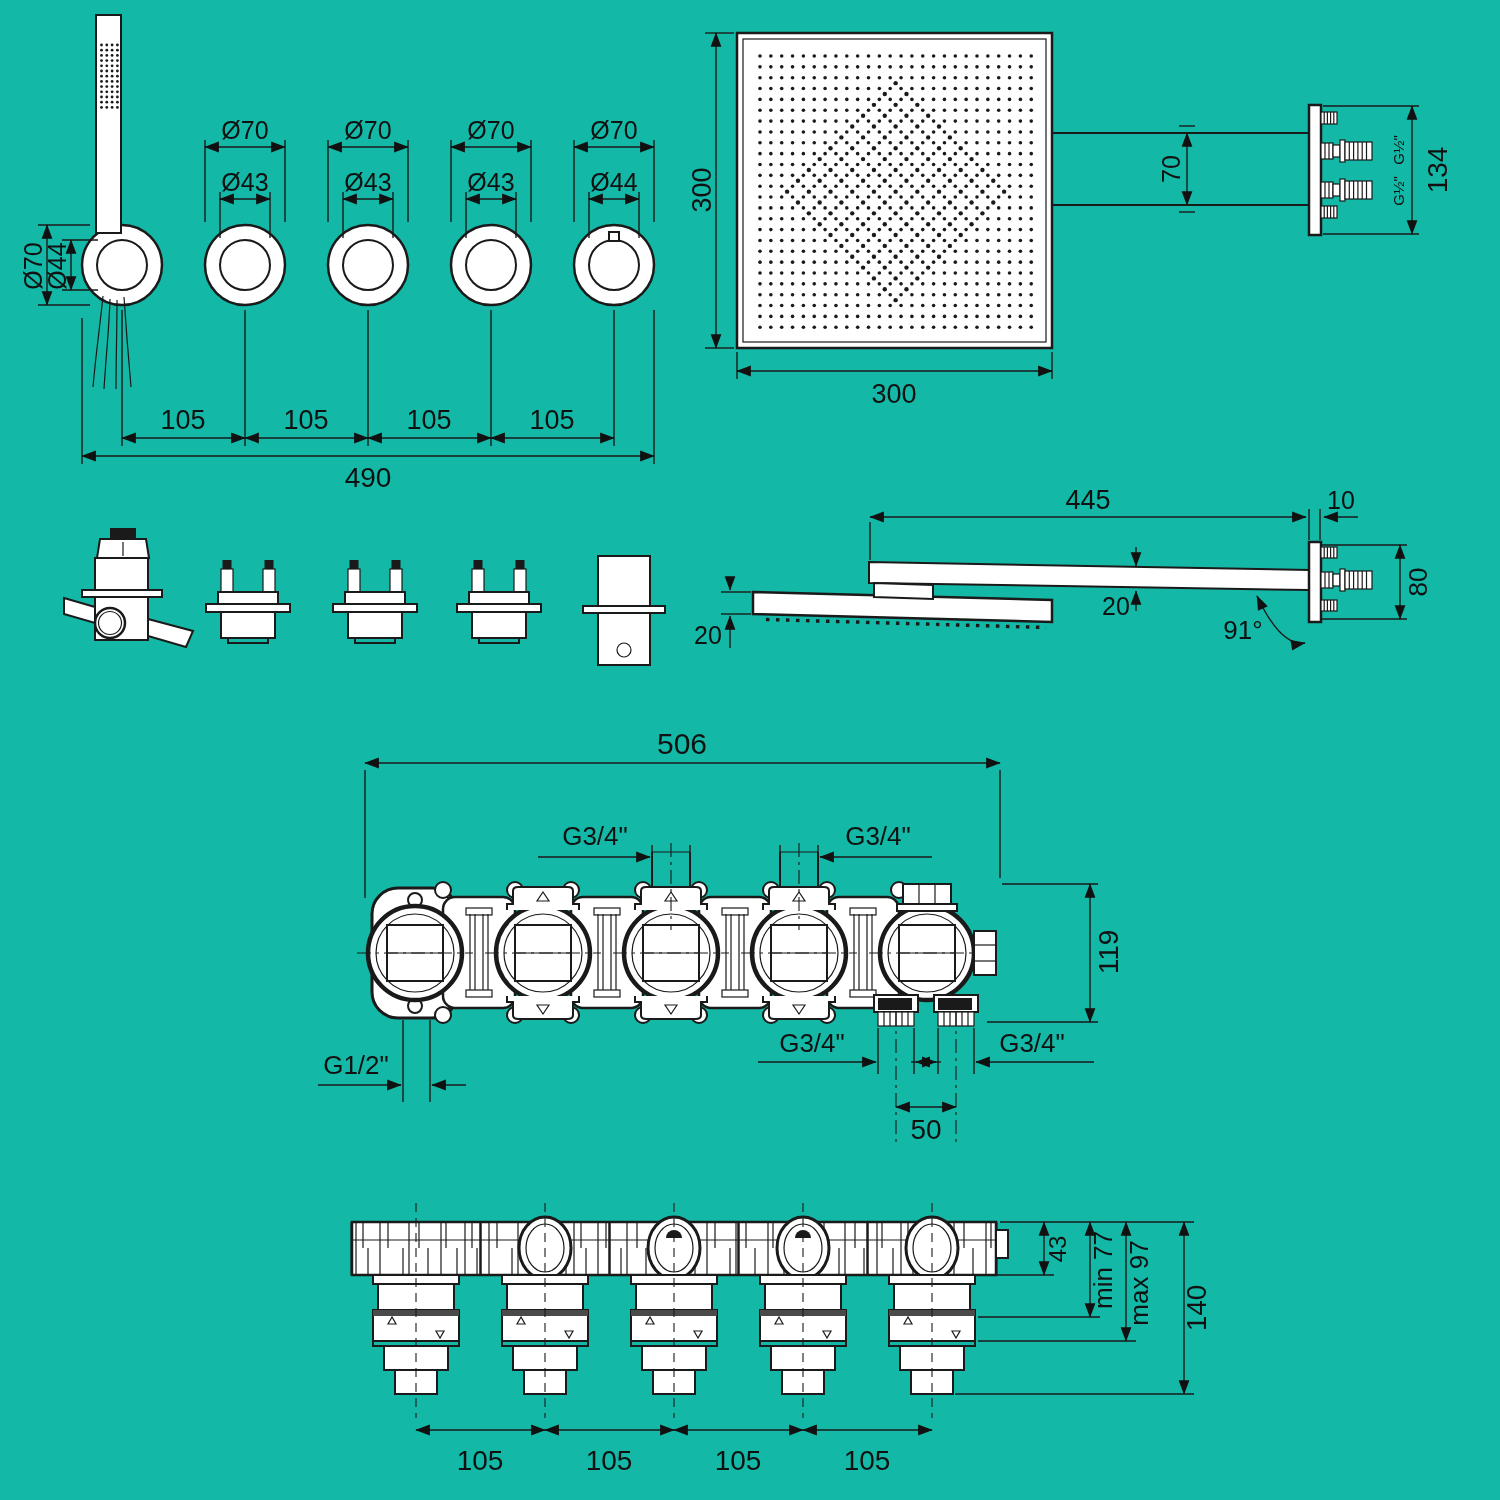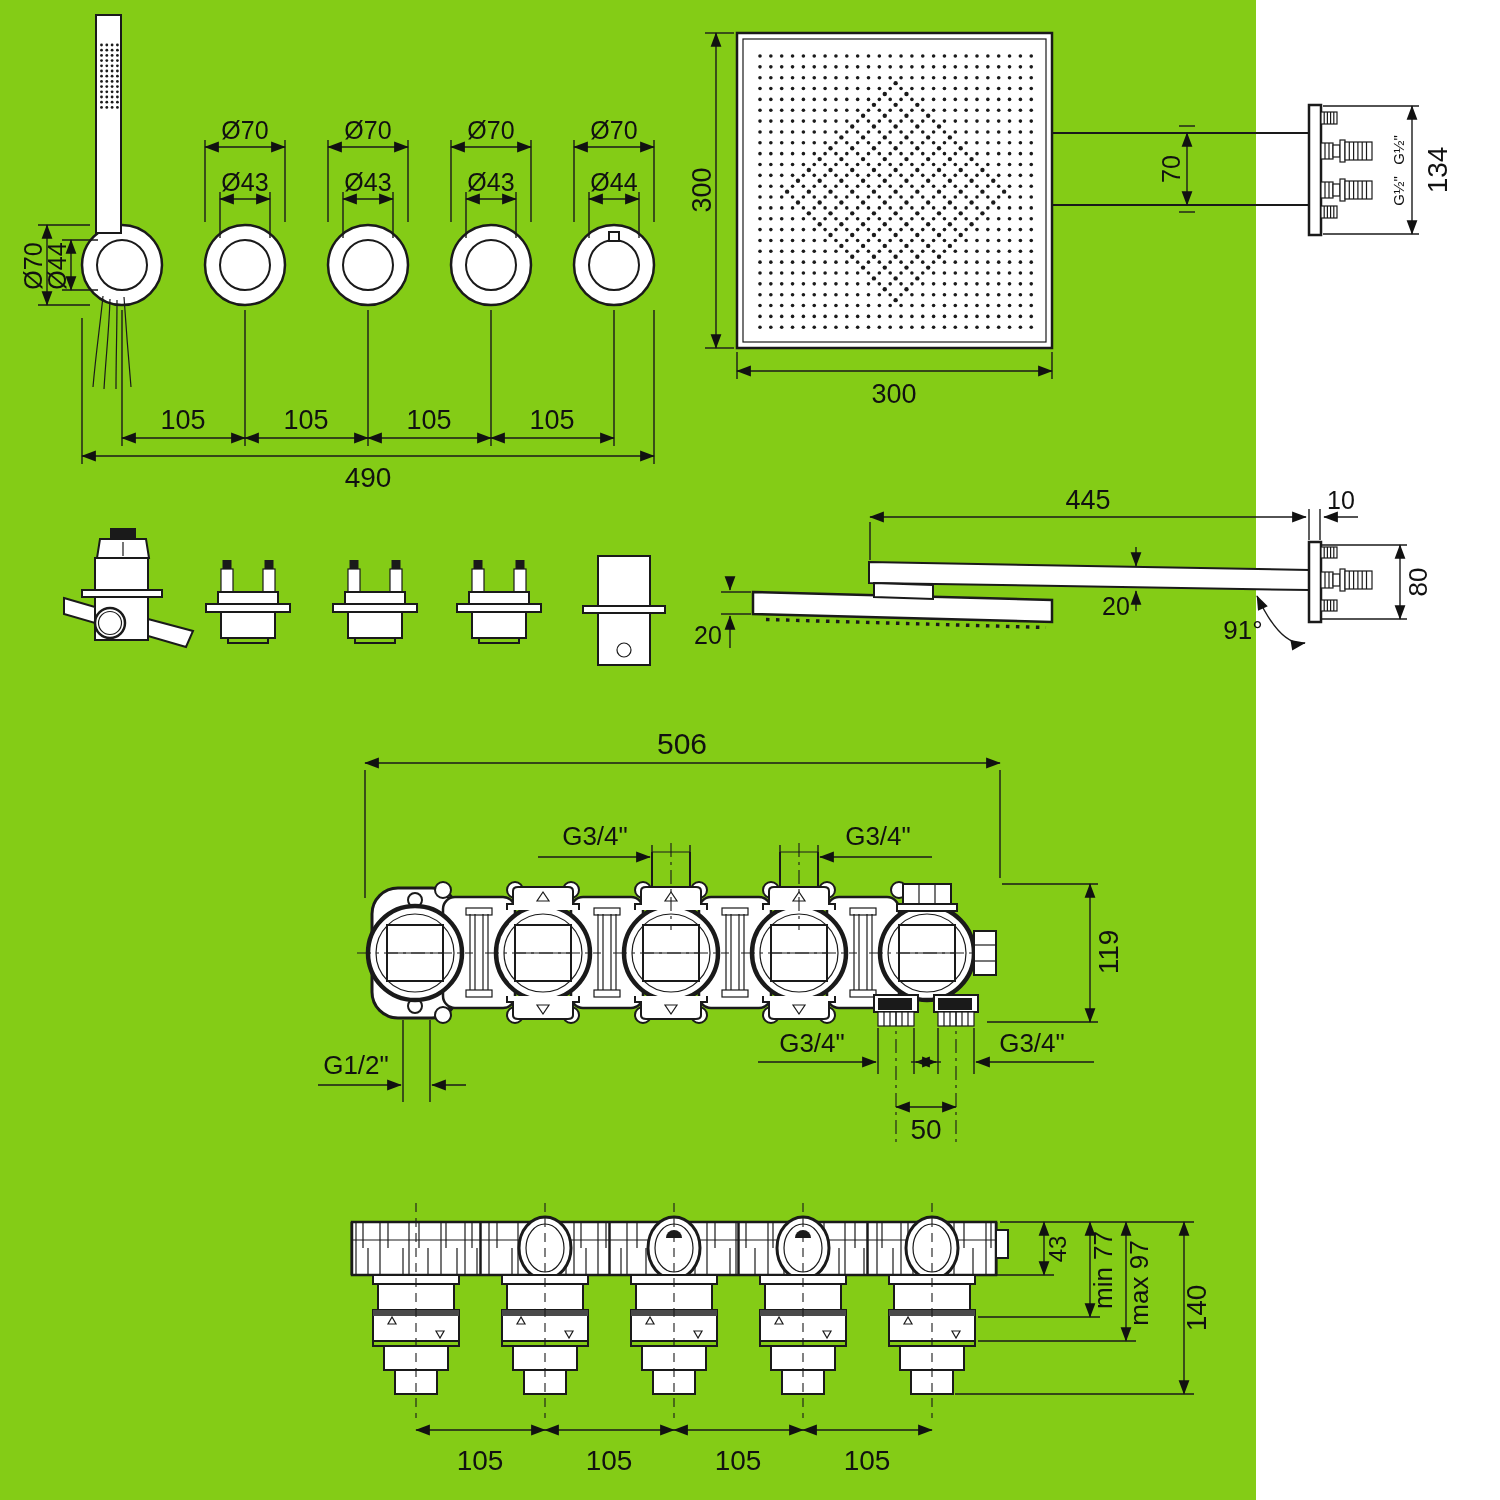--- a/index.html
+++ b/index.html
@@ -1,16 +1,16 @@
 <!DOCTYPE html>
 <html><head>
 <meta charset="utf-8">
 <style>
   html,body{margin:0;padding:0;background:#fff;}
-  #stage{width:1256px;height:1500px;position:relative;background:#84cc16;}
+  #stage{width:1500px;height:1500px;position:relative;background:#14b8a6;}
   svg{display:block;}
   .ln{stroke:#1a1a1a;stroke-width:2;fill:none;}
   .w25{stroke-width:2.5;}
   .w3{stroke-width:3;}
   .w4{stroke-width:4.5;}
   .thin{stroke:#1a1a1a;stroke-width:1.2;fill:none;}
   .dim{stroke:#1a1a1a;stroke-width:1.4;fill:none;}
   .cl{stroke:#1a1a1a;stroke-width:1.1;fill:none;stroke-dasharray:14 5 3 5;}
   .cl2{stroke:#1a1a1a;stroke-width:1.1;fill:none;stroke-dasharray:9 6;}
   .noz{stroke:#1a1a1a;stroke-width:3.4;fill:none;stroke-dasharray:3.5 6.5;}

